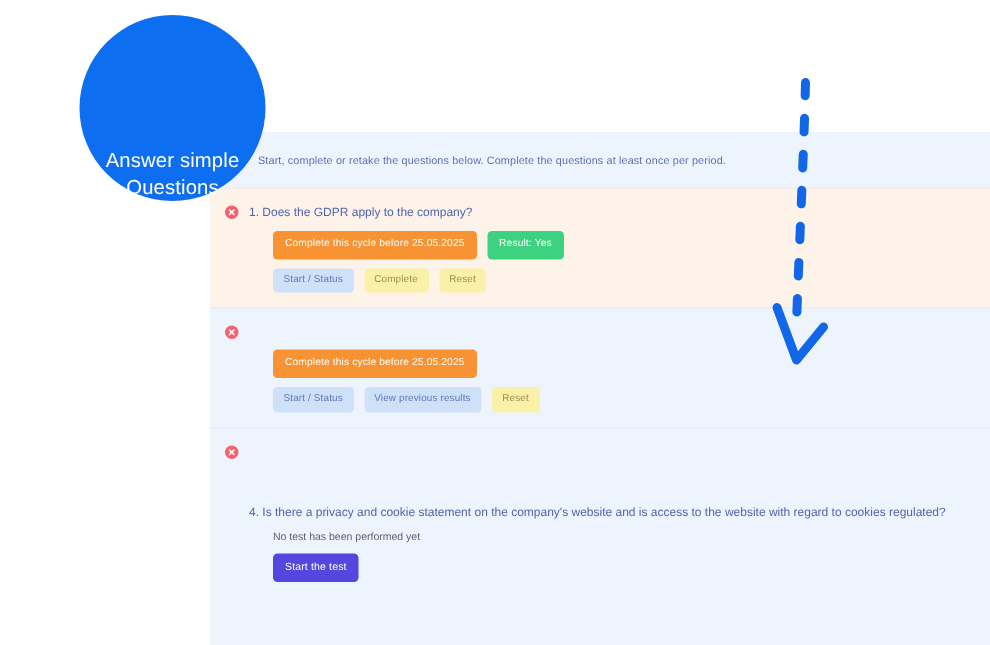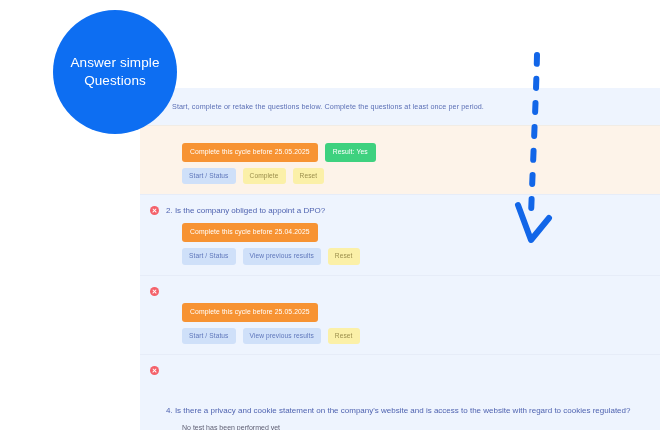--- a/index.html
+++ b/index.html
@@ -114,21 +114,21 @@
   }
 
   
   #callout{
     position:absolute;
     left:53px; top:10px;
     width:124px; height:124px;
     border-radius:50%;
     background:#0d6ef2;
     display:flex;
-    align-items:center;
+    align-items:flex-end;
     justify-content:center;
     text-align:center;
     z-index:30;
   }
   #callout .callout-text{
     color:#ffffff;
     font-size:13.5px;
     line-height:18px;
     letter-spacing:.1px;
   }
@@ -145,63 +145,53 @@
 </head>
 <body>
 
 <div id="card">
 
   <div id="card-header">
     <span class="hdr-text">Start, complete or retake the questions below. Complete the questions at least once per period.</span>
   </div>
 
   <div class="q-row cream">
+    <div class="q-title-line">
+      <span class="err-icon"></span>
+      <span class="q-title">1. Does the GDPR apply to the company?</span>
+    </div>
     <div class="btn-line">
       <span class="btn btn-orange">Complete this cycle before 25.05.2025</span>
       <span class="btn btn-green">Result: Yes</span>
     </div>
     <div class="btn-line second">
       <span class="btn btn-lblue">Start / Status</span>
       <span class="btn btn-yellow">Complete</span>
       <span class="btn btn-yellow">Reset</span>
     </div>
   </div>
 
+
   <div class="q-row blue">
     <div class="q-title-line">
       <span class="err-icon"></span>
-      <span class="q-title">2. Is the company obliged to appoint a DPO?</span>
     </div>
     <div class="btn-line">
-      <span class="btn btn-orange">Complete this cycle before 25.04.2025</span>
+      <span class="btn btn-orange">Complete this cycle before 25.05.2025</span>
     </div>
     <div class="btn-line second">
       <span class="btn btn-lblue">Start / Status</span>
       <span class="btn btn-lblue">View previous results</span>
       <span class="btn btn-yellow">Reset</span>
     </div>
   </div>
 
   <div class="q-row blue">
     <div class="q-title-line">
       <span class="err-icon"></span>
-    </div>
-    <div class="btn-line">
-      <span class="btn btn-orange">Complete this cycle before 25.05.2025</span>
-    </div>
-    <div class="btn-line second">
-      <span class="btn btn-lblue">Start / Status</span>
-      <span class="btn btn-lblue">View previous results</span>
-      <span class="btn btn-yellow">Reset</span>
-    </div>
-  </div>
-
-  <div class="q-row blue">
-    <div class="q-title-line">
-      <span class="err-icon"></span>
       <span class="q-title wrapme">4. Is there a privacy and cookie statement on the company's website and is access to the website with regard to cookies regulated?</span>
     </div>
     <div class="plain-note">No test has been performed yet</div>
     <div class="btn-line">
       <span class="btn btn-purple">Start the test</span>
     </div>
   </div>
 
 </div>
 

